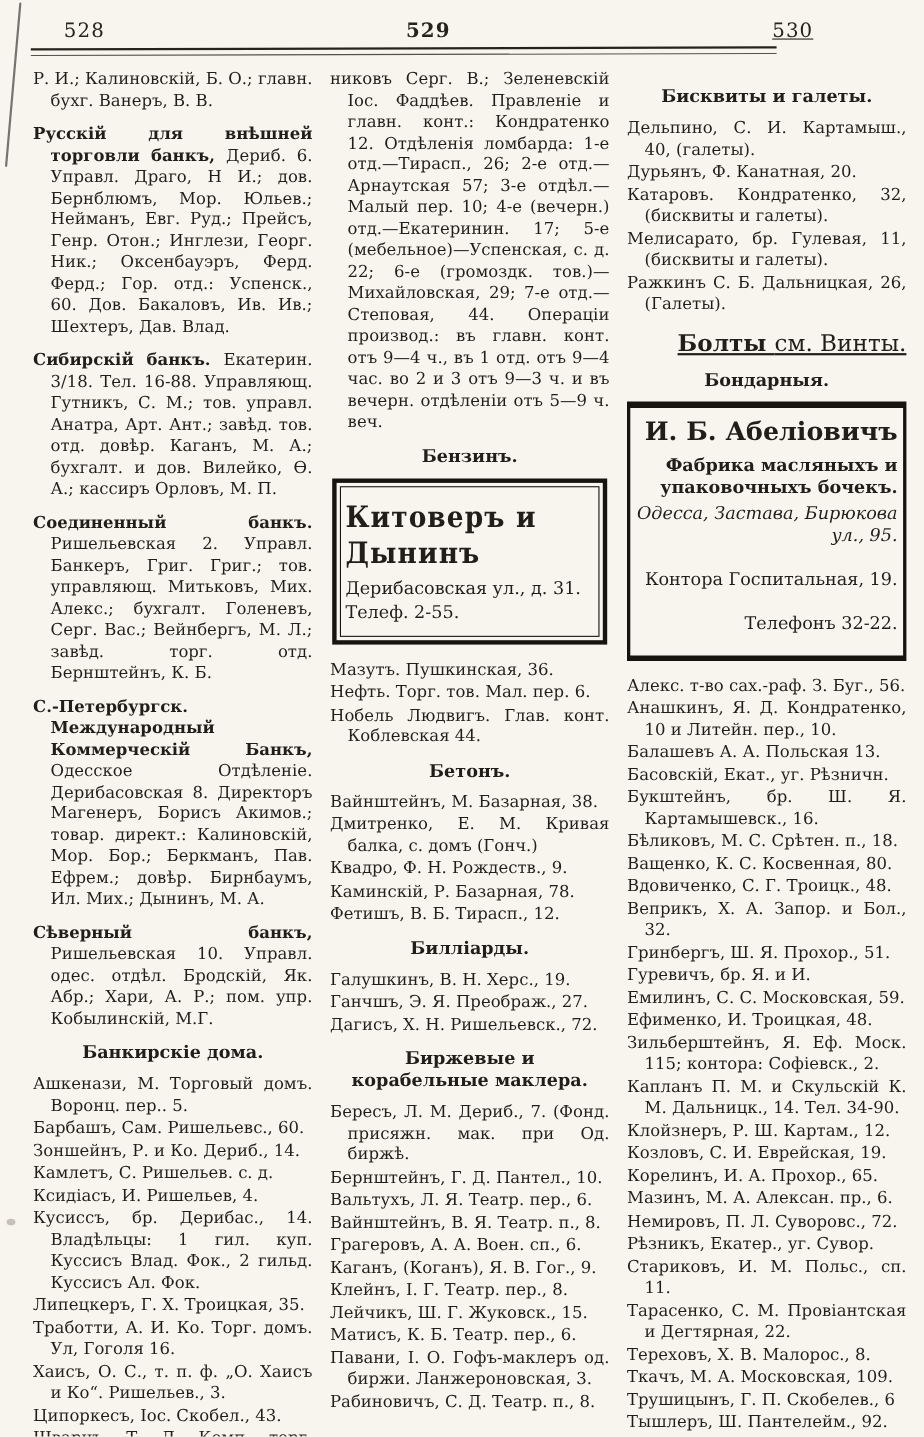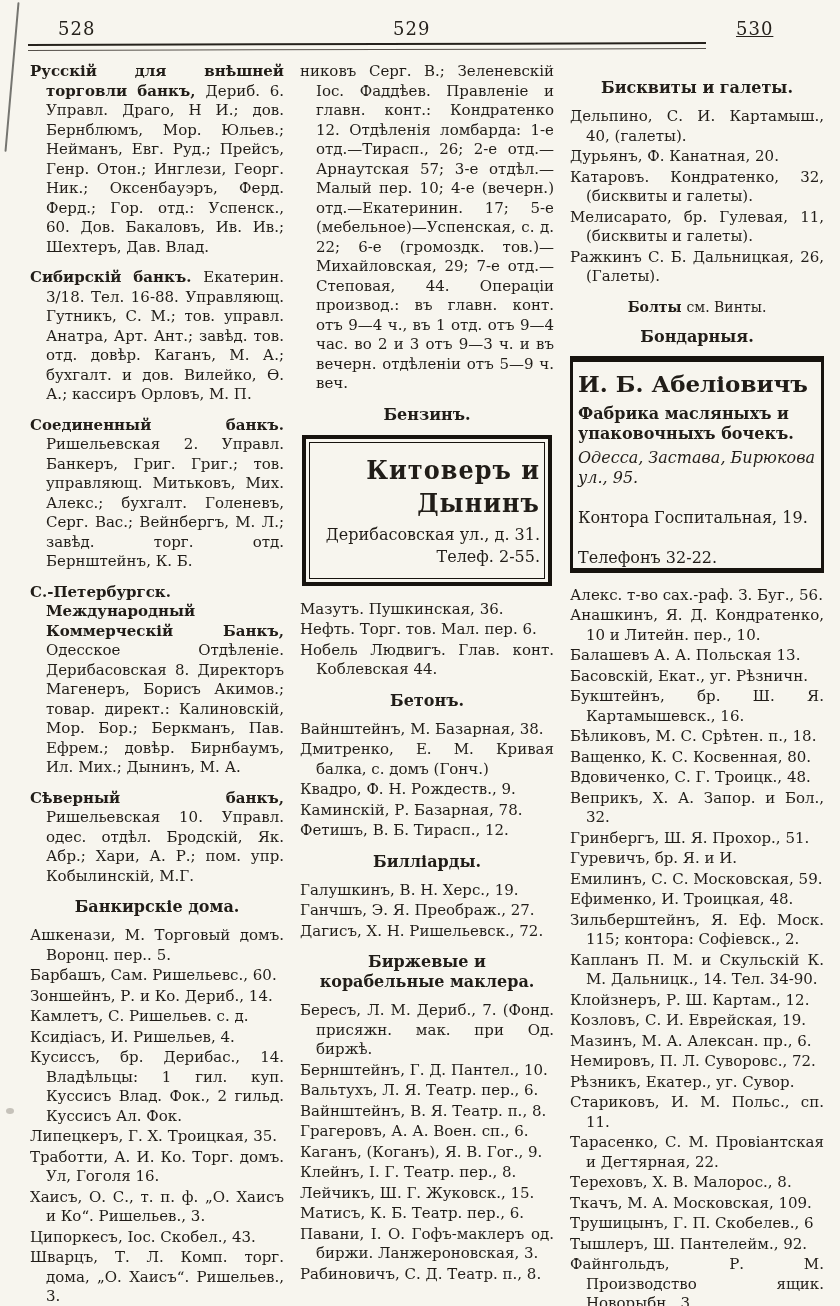--- a/index.html
+++ b/index.html
@@ -15,22 +15,22 @@
     background:#4a4a46;transform:rotate(5deg);opacity:.75;border-radius:2px;
   }
   .smudge{
     position:absolute;left:6px;top:1108px;width:8px;height:6px;
     background:#b9b5ac;border-radius:50%;opacity:.8;
   }
   .pagenum{
     position:absolute;top:18px;font-size:18px;letter-spacing:1px;color:#26221c;
   }
   .pagenum.left{left:58px;}
-  .pagenum.mid{left:393px;}
-  .pagenum.right{left:736px;text-decoration:underline;}
+  .pagenum.mid{left:369px;font-weight:bold;}
+  .pagenum.right{left:702px;text-decoration:underline;}
   .head-rule{
     position:absolute;left:28px;right:14px;top:43px;height:4px;
     border-top:2.5px solid #26221c;border-bottom:1px solid #55504a;
     transform:rotate(-0.15deg);
   }
   .cols{
     position:absolute;top:62px;left:30px;width:794px;
     display:flex;gap:16px;
   }
   .col{width:254px;}
@@ -42,47 +42,47 @@
   }
   .entry b{font-weight:bold;}
   .gap{margin-bottom:11px;}
   .heading{
     margin:11px 6px 9px;
     font-size:16px;font-weight:bold;text-align:center;line-height:1.25;
   }
   .col .heading:first-child{margin-top:16px;}
   .note{
     margin:12px 0;
-    font-size:14px;text-align:center;
+    font-size:21px;text-align:right;text-decoration:underline;
   }
   .note b{font-weight:bold;}
   
   .ad1{
     border:4px solid #17130e;
     padding:3px;
     margin:10px 2px 14px;
   }
   .ad1-inner{
     border:1.5px solid #17130e;
     padding:10px 4px 12px;
-    text-align:right;
+    text-align:left;
   }
   .ad1-title{
     font-size:24px;font-weight:bold;letter-spacing:1px;
     margin:4px 0 10px;transform:scaleY(1.12);
   }
   .ad1-line{font-size:16px;margin-top:3px;}
   
   .ad2{
     border:3px solid #17130e;
     border-top:6px solid #17130e;
     border-bottom:5px solid #17130e;
-    padding:6px 5px 0;
+    padding:6px 5px 19px;
     margin:8px 0 13px;
-    text-align:left;
+    text-align:right;
   }
   .ad2-title{font-size:23px;font-weight:bold;margin:2px 0 7px;}
   .ad2-line-bold{font-size:16px;font-weight:bold;line-height:1.25;}
   .ad2-line-italic{font-size:16px;font-style:italic;line-height:1.25;margin-top:4px;}
   .ad2-line{font-size:16px;line-height:1.25;margin-top:20px;}
 </style>
 </head>
 <body>
 
 <div class="page">
@@ -90,20 +90,21 @@
   <div class="smudge"></div>
 
   <span class="pagenum left">528</span>
   <span class="pagenum mid">529</span>
   <span class="pagenum right">530</span>
 
   <div class="head-rule"></div>
 
   <div class="cols">
     <div class="col">
+        <p class="entry gap">Р. И.; Калиновскій, Б. О.; главн. бухг. Ванеръ, В. В.</p>
         <p class="entry gap"><b>Русскій для внѣшней торговли банкъ, </b>Дериб. 6. Управл. Драго, Н И.; дов. Бернблюмъ, Мор. Юльев.; Нейманъ, Евг. Руд.; Прейсъ, Генр. Отон.; Инглези, Георг. Ник.; Оксенбауэръ, Ферд. Ферд.; Гор. отд.: Успенск., 60. Дов. Бакаловъ, Ив. Ив.; Шехтеръ, Дав. Влад.</p>
         <p class="entry gap"><b>Сибирскій банкъ. </b>Екатерин. 3/18. Тел. 16-88. Управляющ. Гутникъ, С. М.; тов. управл. Анатра, Арт. Ант.; завѣд. тов. отд. довѣр. Каганъ, М. А.; бухгалт. и дов. Вилейко, Ѳ. А.; кассиръ Орловъ, М. П.</p>
         <p class="entry gap"><b>Соединенный банкъ. </b>Ришельевская 2. Управл. Банкеръ, Григ. Григ.; тов. управляющ. Митьковъ, Мих. Алекс.; бухгалт. Голеневъ, Серг. Вас.; Вейнбергъ, М. Л.; завѣд. торг. отд. Бернштейнъ, К. Б.</p>
         <p class="entry gap"><b>С.-Петербургск. Международный Коммерческій Банкъ, </b>Одесское Отдѣленіе. Дерибасовская 8. Директоръ Магенеръ, Борисъ Акимов.; товар. директ.: Калиновскій, Мор. Бор.; Беркманъ, Пав. Ефрем.; довѣр. Бирнбаумъ, Ил. Мих.; Дынинъ, М. А.</p>
         <p class="entry"><b>Сѣверный банкъ, </b>Ришельевская 10. Управл. одес. отдѣл. Бродскій, Як. Абр.; Хари, А. Р.; пом. упр. Кобылинскій, М.Г.</p>
         <h3 class="heading">Банкирскіе дома.</h3>
         <p class="entry">Ашкенази, М. Торговый домъ. Воронц. пер.. 5.</p>
         <p class="entry">Барбашъ, Сам. Ришельевс., 60.</p>
         <p class="entry">Зоншейнъ, Р. и Ко. Дериб., 14.</p>
         <p class="entry">Камлетъ, С. Ришельев. с. д.</p>
@@ -177,20 +178,21 @@
         <p class="entry">Вдовиченко, С. Г. Троицк., 48.</p>
         <p class="entry">Веприкъ, Х. А. Запор. и Бол., 32.</p>
         <p class="entry">Гринбергъ, Ш. Я. Прохор., 51.</p>
         <p class="entry">Гуревичъ, бр. Я. и И.</p>
         <p class="entry">Емилинъ, С. С. Московская, 59.</p>
         <p class="entry">Ефименко, И. Троицкая, 48.</p>
         <p class="entry">Зильберштейнъ, Я. Еф. Моск. 115; контора: Софіевск., 2.</p>
         <p class="entry">Капланъ П. М. и Скульскій К. М. Дальницк., 14. Тел. 34-90.</p>
         <p class="entry">Клойзнеръ, Р. Ш. Картам., 12.</p>
         <p class="entry">Козловъ, С. И. Еврейская, 19.</p>
+        <p class="entry">Корелинъ, И. А. Прохор., 65.</p>
         <p class="entry">Мазинъ, М. А. Алексан. пр., 6.</p>
         <p class="entry">Немировъ, П. Л. Суворовс., 72.</p>
         <p class="entry">Рѣзникъ, Екатер., уг. Сувор.</p>
         <p class="entry">Стариковъ, И. М. Польс., сп. 11.</p>
         <p class="entry">Тарасенко, С. М. Провіантская и Дегтярная, 22.</p>
         <p class="entry">Тереховъ, Х. В. Малорос., 8.</p>
         <p class="entry">Ткачъ, М. А. Московская, 109.</p>
         <p class="entry">Трушицынъ, Г. П. Скобелев., 6</p>
         <p class="entry">Тышлеръ, Ш. Пантелейм., 92.</p>
         <p class="entry">Файнгольдъ, Р. М. Производство ящик. Новорыбн., 3.</p>

